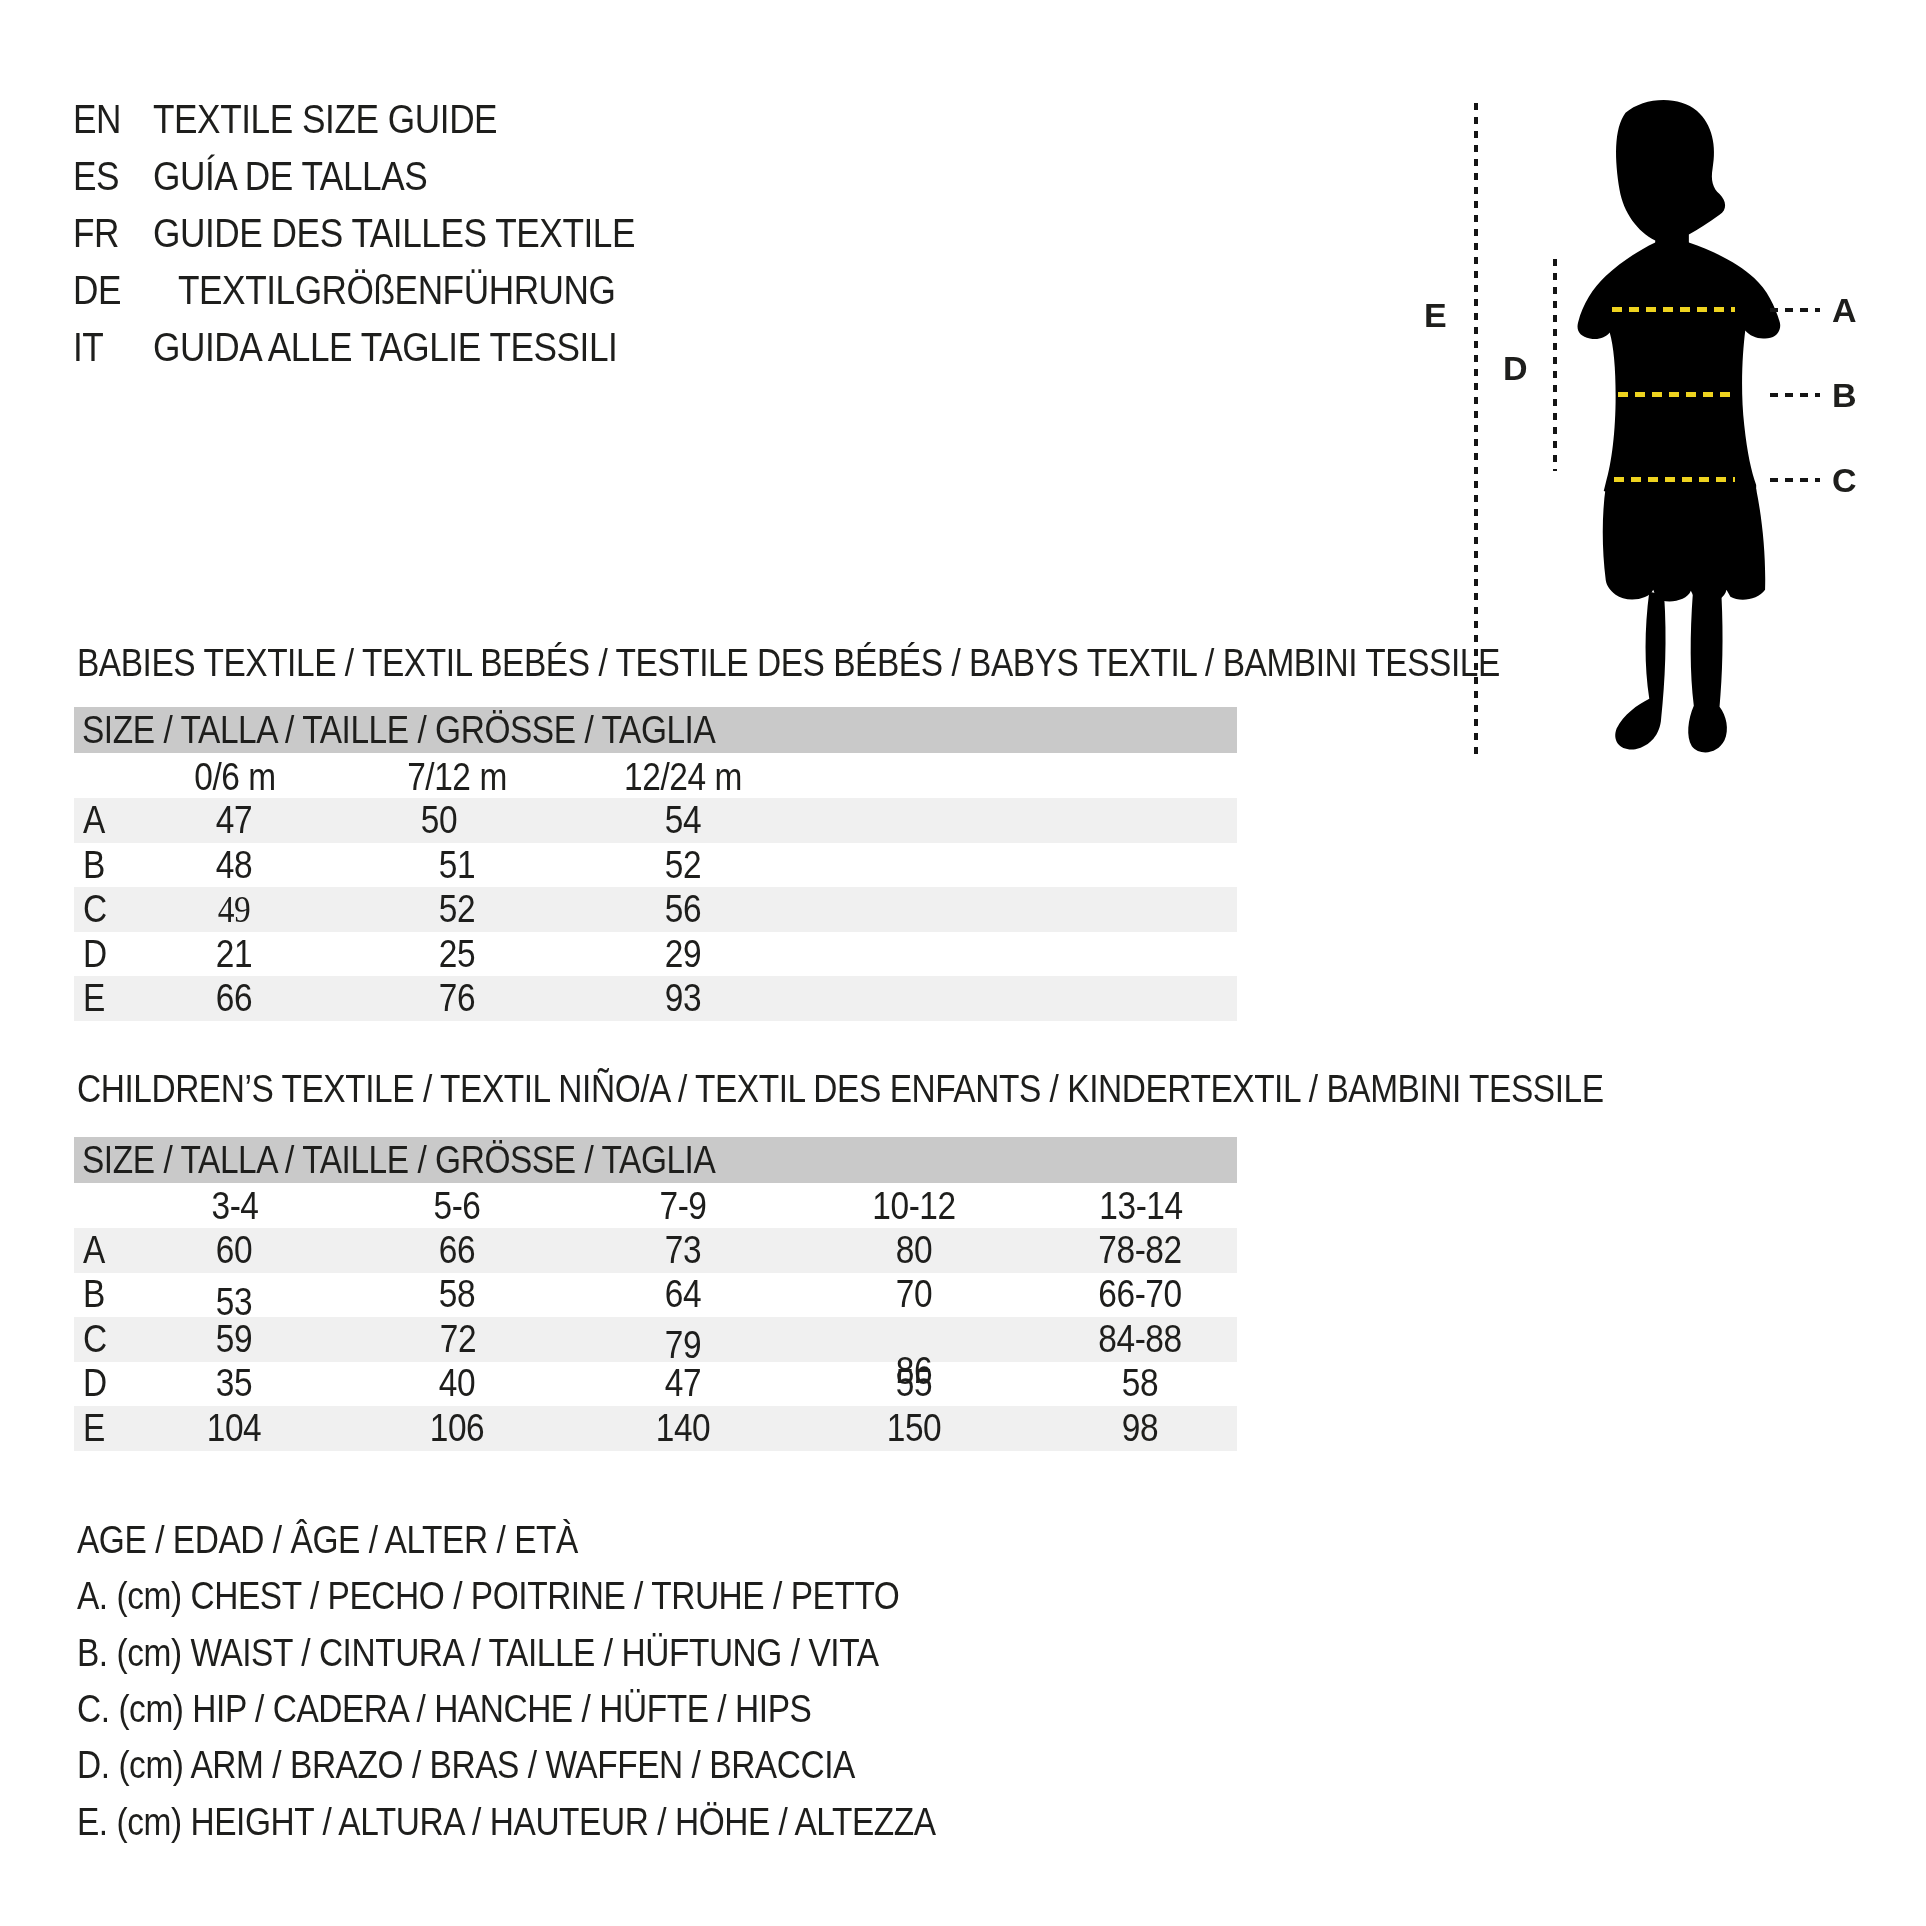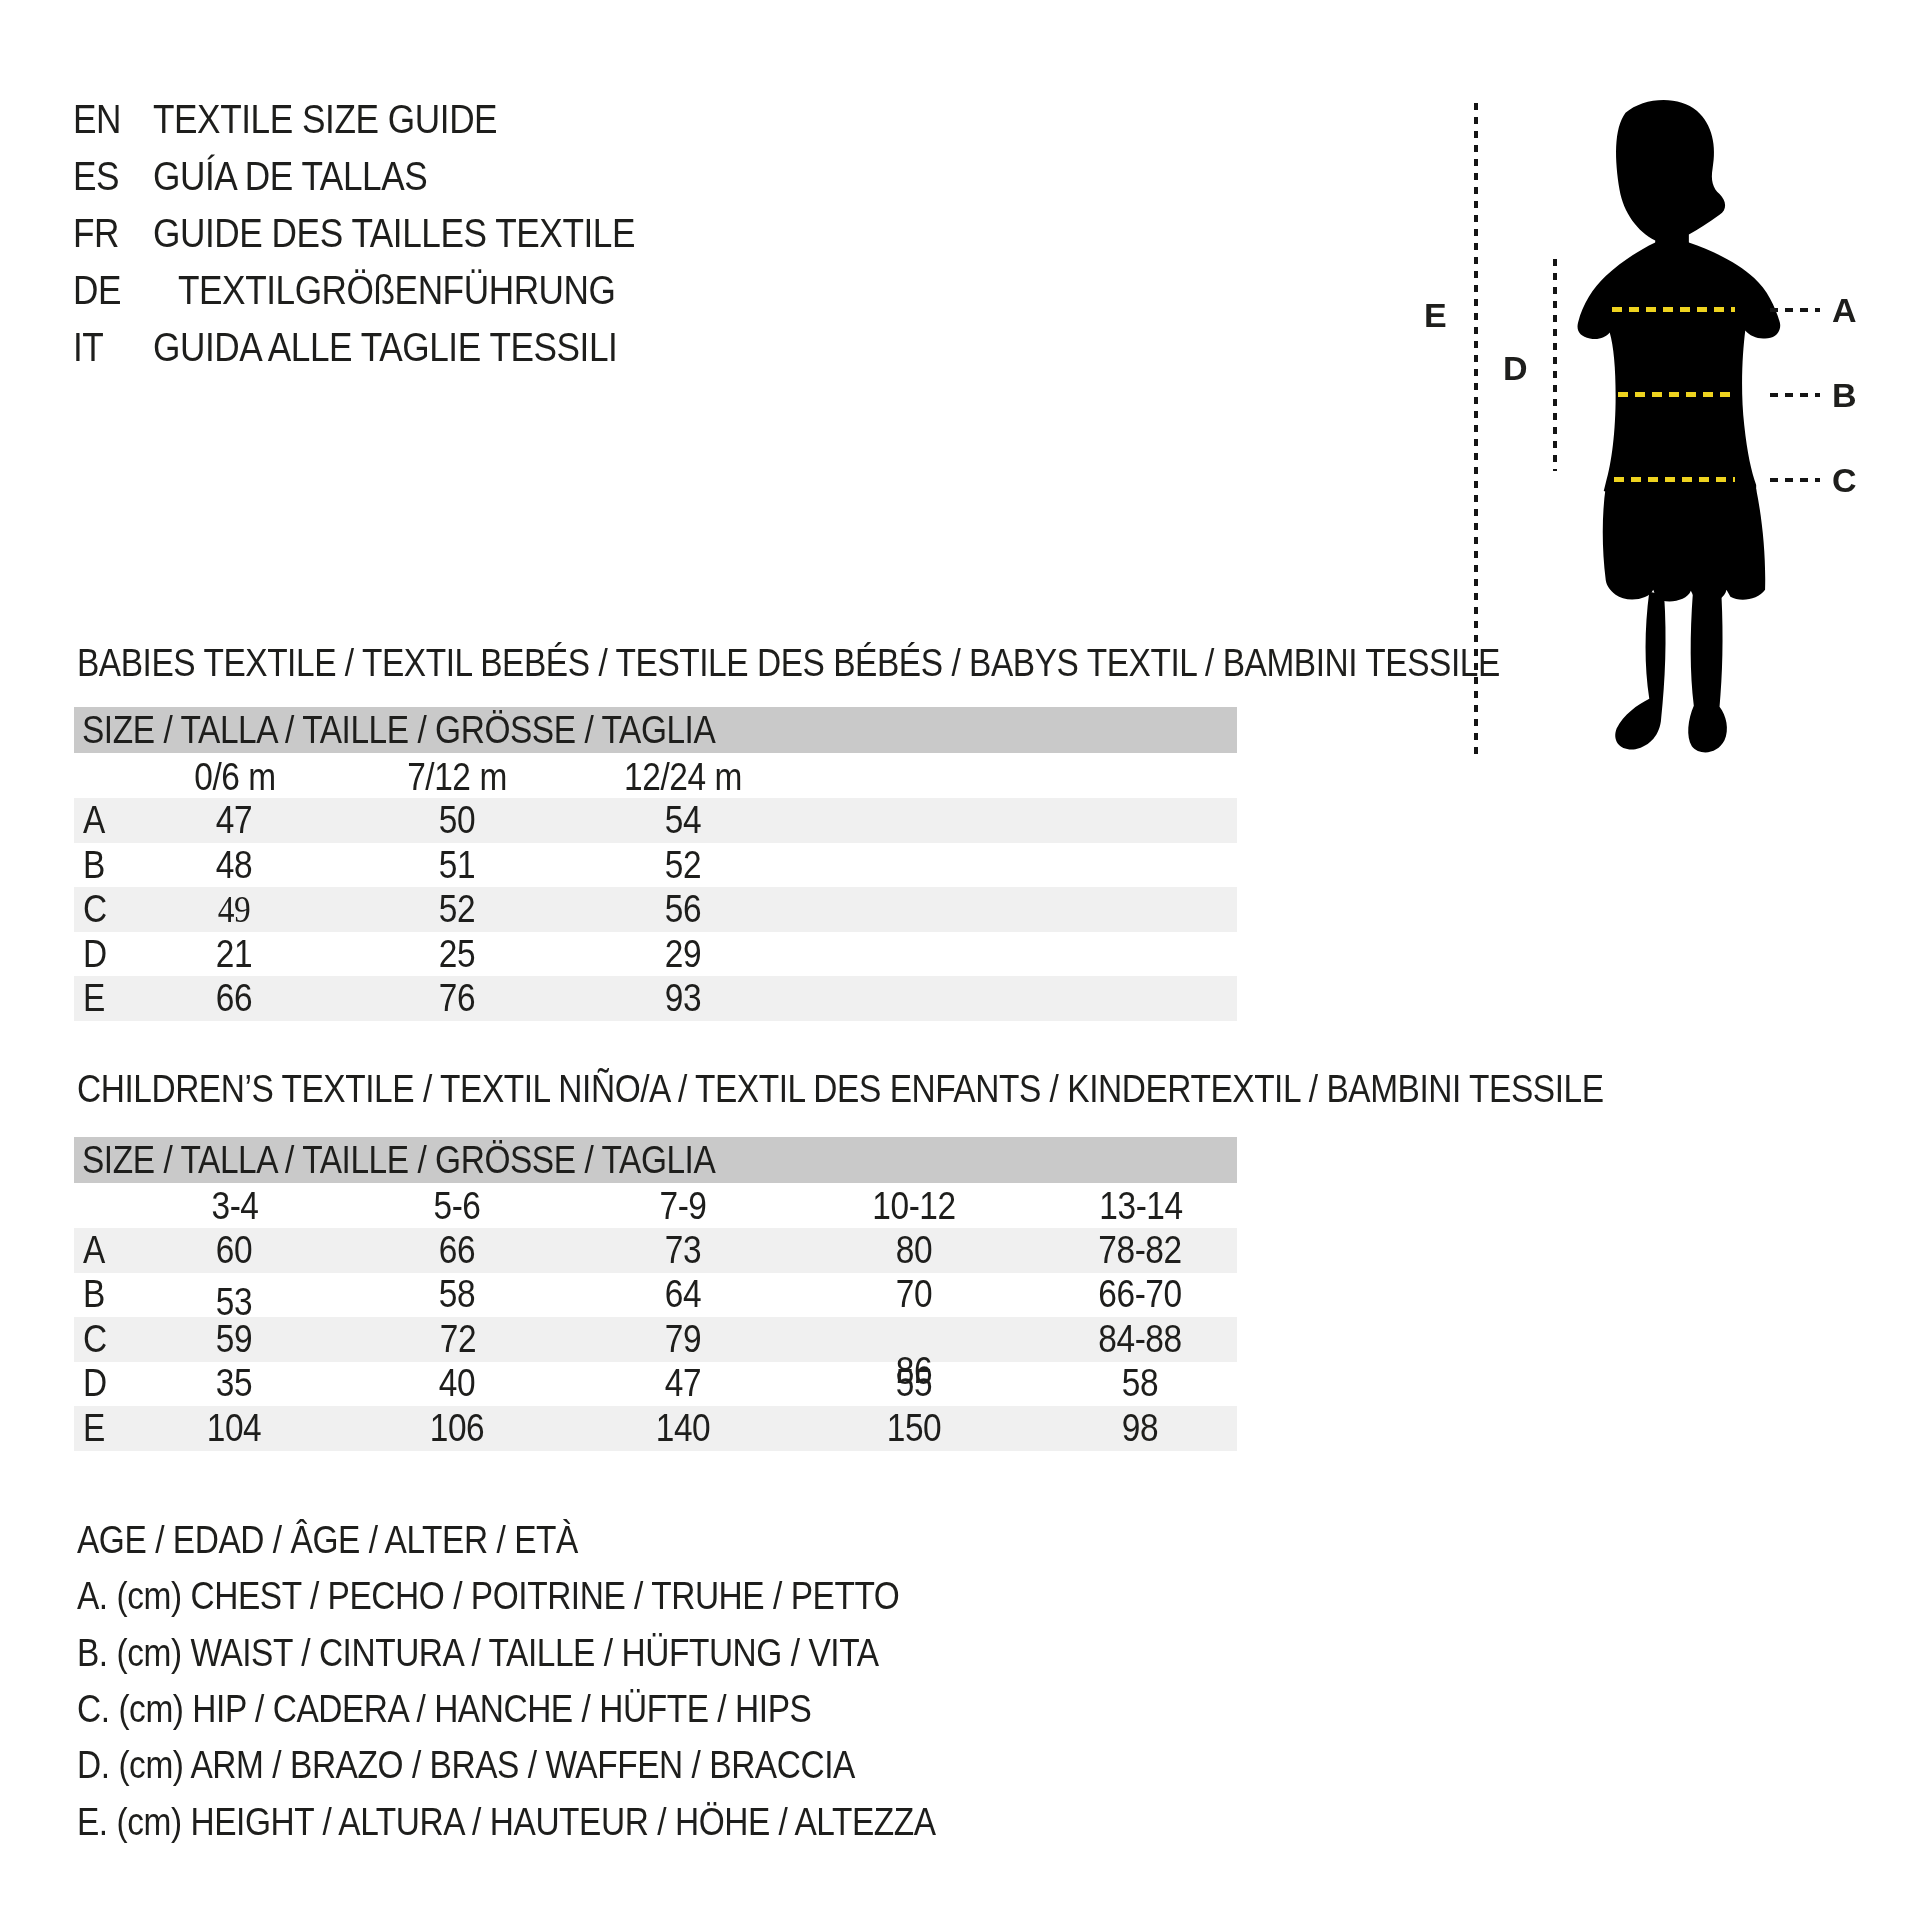--- a/index.html
+++ b/index.html
@@ -90,21 +90,21 @@
 
     <div>
       <span class="abs txt f38" style="left:235px;top:757px;"><span class="cellC">0/6 m</span></span>
       <span class="abs txt f38" style="left:457px;top:757px;"><span class="cellC">7/12 m</span></span>
       <span class="abs txt f38" style="left:683px;top:757px;"><span class="cellC">12/24 m</span></span>
     </div>
 
     <div class="abs row stripe" style="left:74px;top:798px;width:1163px;height:45px;">
       <span class="abs txt f38 rowlabel"><span class="condL">A</span></span>
       <span class="abs txt f38" style="left:160px;top:2px;"><span class="cellC">47</span></span>
-      <span class="abs txt f38" style="left:383px;top:2px;"><span class="cellC">50</span></span>
+      <span class="abs txt f38" style="left:365px;top:2px;"><span class="cellC">50</span></span>
       <span class="abs txt f38" style="left:609px;top:2px;"><span class="cellC">54</span></span>
     </div>
     <div class="abs row" style="left:74px;top:843px;width:1163px;height:45px;">
       <span class="abs txt f38 rowlabel"><span class="condL">B</span></span>
       <span class="abs txt f38" style="left:160px;top:2px;"><span class="cellC">48</span></span>
       <span class="abs txt f38" style="left:383px;top:2px;"><span class="cellC">51</span></span>
       <span class="abs txt f38" style="left:609px;top:2px;"><span class="cellC">52</span></span>
     </div>
     <div class="abs row stripe" style="left:74px;top:887px;width:1163px;height:45px;">
       <span class="abs txt f38 rowlabel"><span class="condL">C</span></span>
@@ -156,21 +156,21 @@
       <span class="abs txt f38" style="left:160px;top:2px;margin-top:8px;"><span class="cellC">53</span></span>
       <span class="abs txt f38" style="left:383px;top:2px;"><span class="cellC">58</span></span>
       <span class="abs txt f38" style="left:609px;top:2px;"><span class="cellC">64</span></span>
       <span class="abs txt f38" style="left:840px;top:2px;"><span class="cellC">70</span></span>
       <span class="abs txt f38" style="left:1066px;top:2px;"><span class="cellC">66-70</span></span>
     </div>
     <div class="abs row stripe" style="left:74px;top:1317px;width:1163px;height:45px;">
       <span class="abs txt f38 rowlabel"><span class="condL">C</span></span>
       <span class="abs txt f38" style="left:160px;top:2px;"><span class="cellC">59</span></span>
       <span class="abs txt f38" style="left:384px;top:2px;"><span class="cellC">72</span></span>
-      <span class="abs txt f38" style="left:609px;top:2px;"><span class="cellC">79</span></span>
+      <span class="abs txt f38" style="left:609px;top:8px;"><span class="cellC">79</span></span>
       <span class="abs txt f38" style="left:840px;top:2px;margin-top:32px;"><span class="cellC">86</span></span>
       <span class="abs txt f38" style="left:1066px;top:2px;"><span class="cellC">84-88</span></span>
     </div>
     <div class="abs row" style="left:74px;top:1361px;width:1163px;height:45px;">
       <span class="abs txt f38 rowlabel"><span class="condL">D</span></span>
       <span class="abs txt f38" style="left:160px;top:2px;"><span class="cellC">35</span></span>
       <span class="abs txt f38" style="left:383px;top:2px;"><span class="cellC">40</span></span>
       <span class="abs txt f38" style="left:609px;top:2px;"><span class="cellC">47</span></span>
       <span class="abs txt f38" style="left:840px;top:2px;"><span class="cellC">55</span></span>
       <span class="abs txt f38" style="left:1066px;top:2px;"><span class="cellC">58</span></span>

